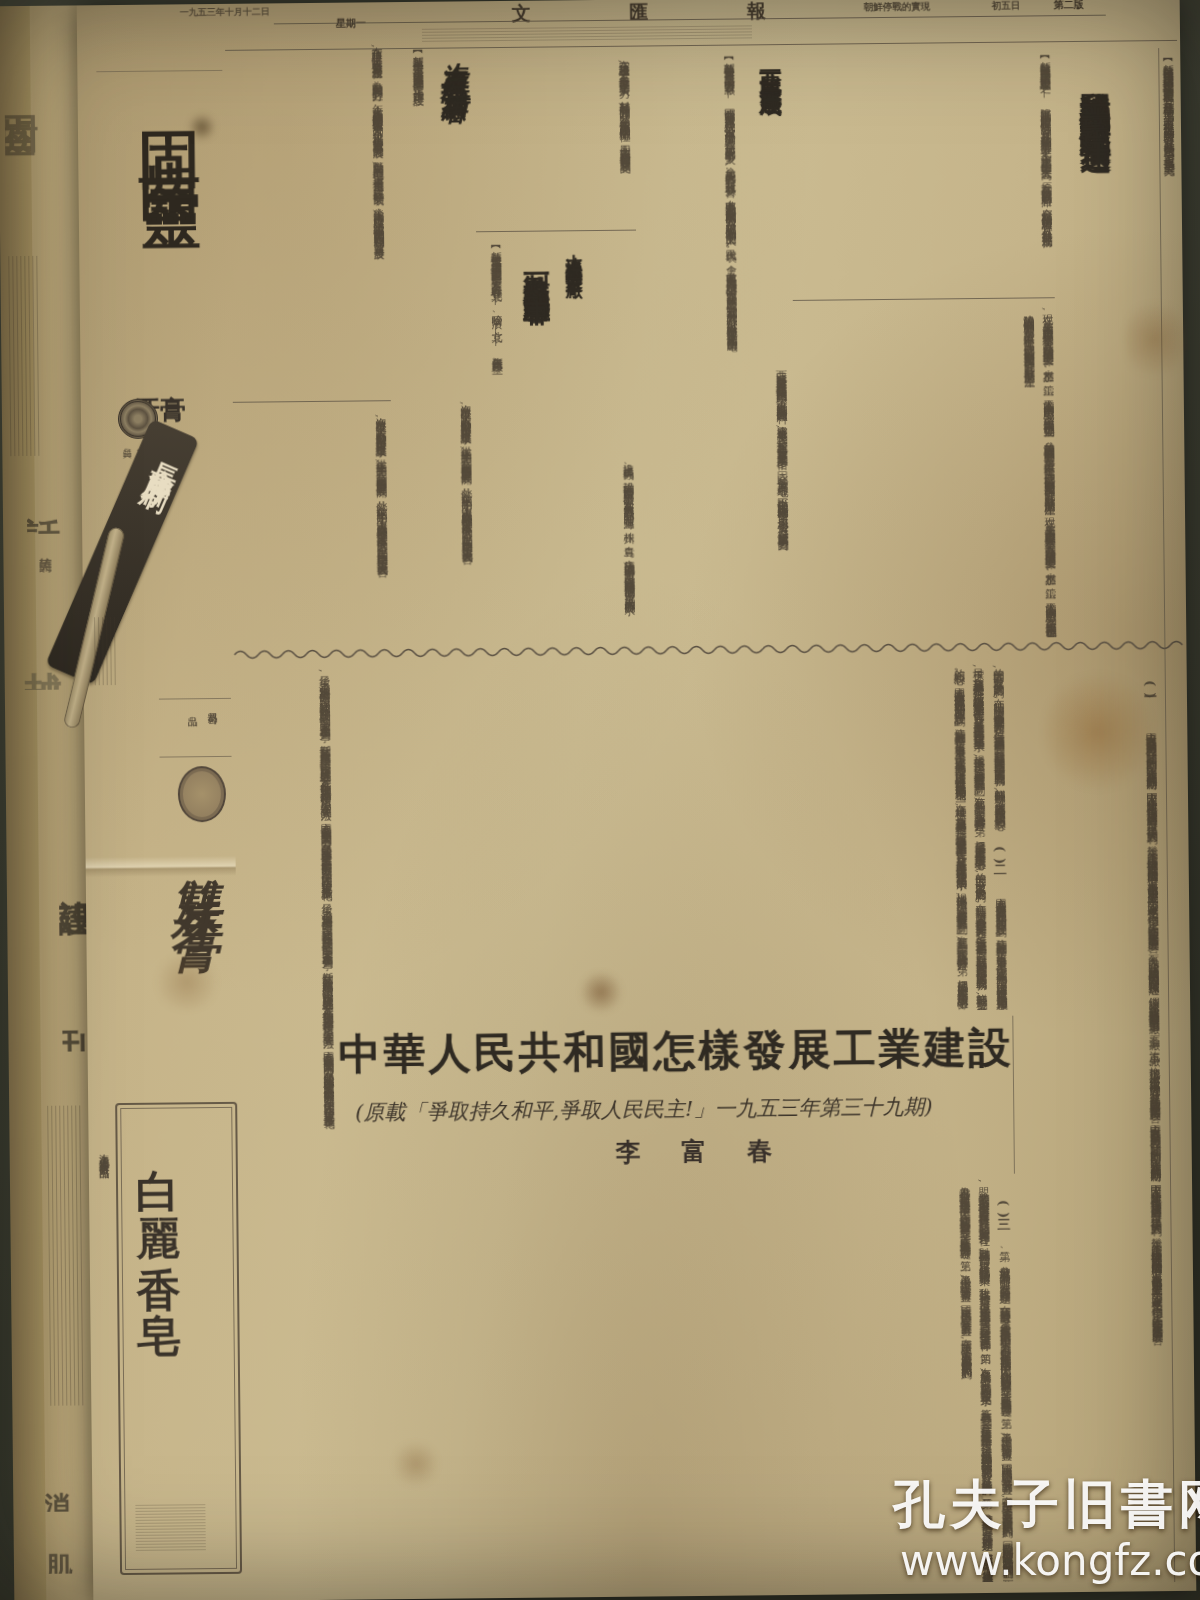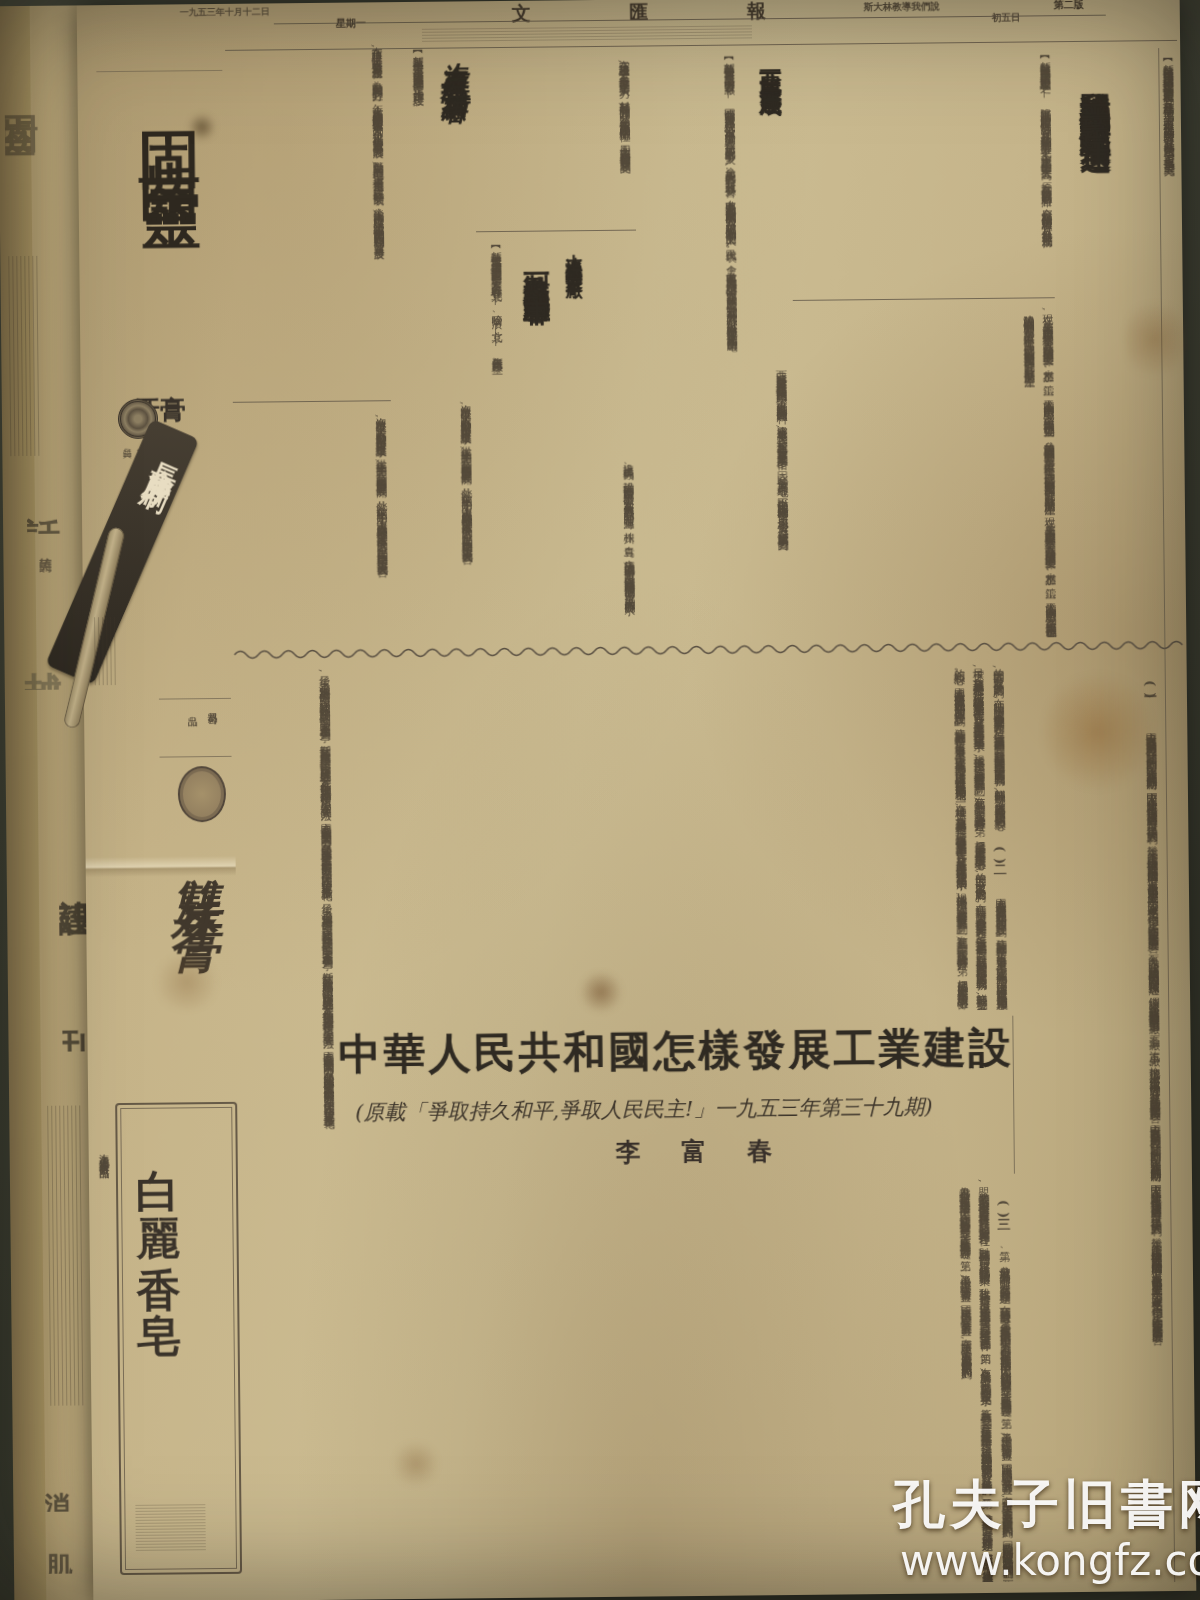--- a/index.html
+++ b/index.html
@@ -79,22 +79,22 @@
     <div class="hl" style="left:38px;top:1466px;width:30px;height:40px;font-size:26px;opacity:.65">消</div>
     <div class="hl" style="left:40px;top:1528px;width:30px;height:40px;font-size:26px;opacity:.6">肌</div>
     <div class="bars" style="left:14px;top:250px;width:30px;height:200px"></div>
     <div class="bars" style="left:44px;top:1100px;width:34px;height:300px"></div>
 
     <div class="paper"></div>
 
     <div class="mh" style="left:188px;top:2px;font-size:9px;opacity:.75">一九五三年十月十二日</div>
     <div class="mh" style="left:344px;top:14px;font-size:10px">星期一</div>
     <div class="mh" style="left:520px;top:0px;font-size:19px;letter-spacing:46px">文 匯 報</div>
-    <div class="mh" style="left:872px;top:4px;font-size:9.5px;opacity:.85">斯大林教導我們說</div>
-    <div class="mh" style="left:1000px;top:16px;font-size:9.5px;opacity:.85">初五日</div>
+    <div class="mh" style="left:872px;top:4px;font-size:9.5px;opacity:.85">朝鮮停戰的實現</div>
+    <div class="mh" style="left:1000px;top:4px;font-size:9.5px;opacity:.85">初五日</div>
     <div class="mh" style="left:1062px;top:3px;font-size:10px">第二版</div>
     <div class="rule-h" style="left:282px;top:20px;width:832px"></div>
     <div class="barsh" style="left:430px;top:26px;width:330px;height:14px"></div>
     <div class="rule-h" style="left:233px;top:46px;width:952px"></div>
 
     <div class="btxt" style="left:1128px;top:60px;width:56px;height:578px">【新華社瀋陽七日電】我國機械工業建設重點工程之一的新建廠房工程,到九月底止已經提前完成了十項,其中有三項工程已進入設備安裝階段,並於九月三十日開始送汽,另有七項工程也將於十月內完工。</div>
     <div class="hl" style="left:1066px;top:72px;width:58px;height:556px;font-size:31px;letter-spacing:3px">我國機械工業建設兩項重點工程進展迅速</div>
     <div class="btxt" style="left:795px;top:56px;width:266px;height:240px">【新華社瀋陽九日電】全國機械工業建設重點工程之一——瀋陽風動工具廠的建設工程進展迅速,到九月底止已完成全年工程總量的百分之七十,今年土木建築工程的工作效率大大提高。原計劃在十月份完成的易燃材料庫、金屬材料庫和鍋爐房等三項工程,九月份就提前完成了任務。</div>
     <div class="rule-h" style="left:798px;top:302px;width:262px"></div>
     <div class="btxt" style="left:795px;top:310px;width:266px;height:332px">現在,主要廠房的土木建築工程已經基本結束,九月份開始了機器設備的安裝工作。木材加工、鑄工、木工等車間的廠房已經完工,十多項輔助工程也已先後動工。參加建設的職工們展開了勞動競賽,工作效率不斷提高,他們正以緊張的勞動迎接全部工程的完成,並且爭取提前開工生產。現在,主要廠房的土木建築工程已經基本結束,九月份開始了機器設備的安裝工作。木材加工、鑄工、木工等車間的廠房已經完工,十多項輔助工程也已先後動工。參加建設的職工們展開了勞動競賽,工作效率不斷提高,他們正以緊張的勞動迎接全部工程的完成,並且爭取提前開工生產。</div>

